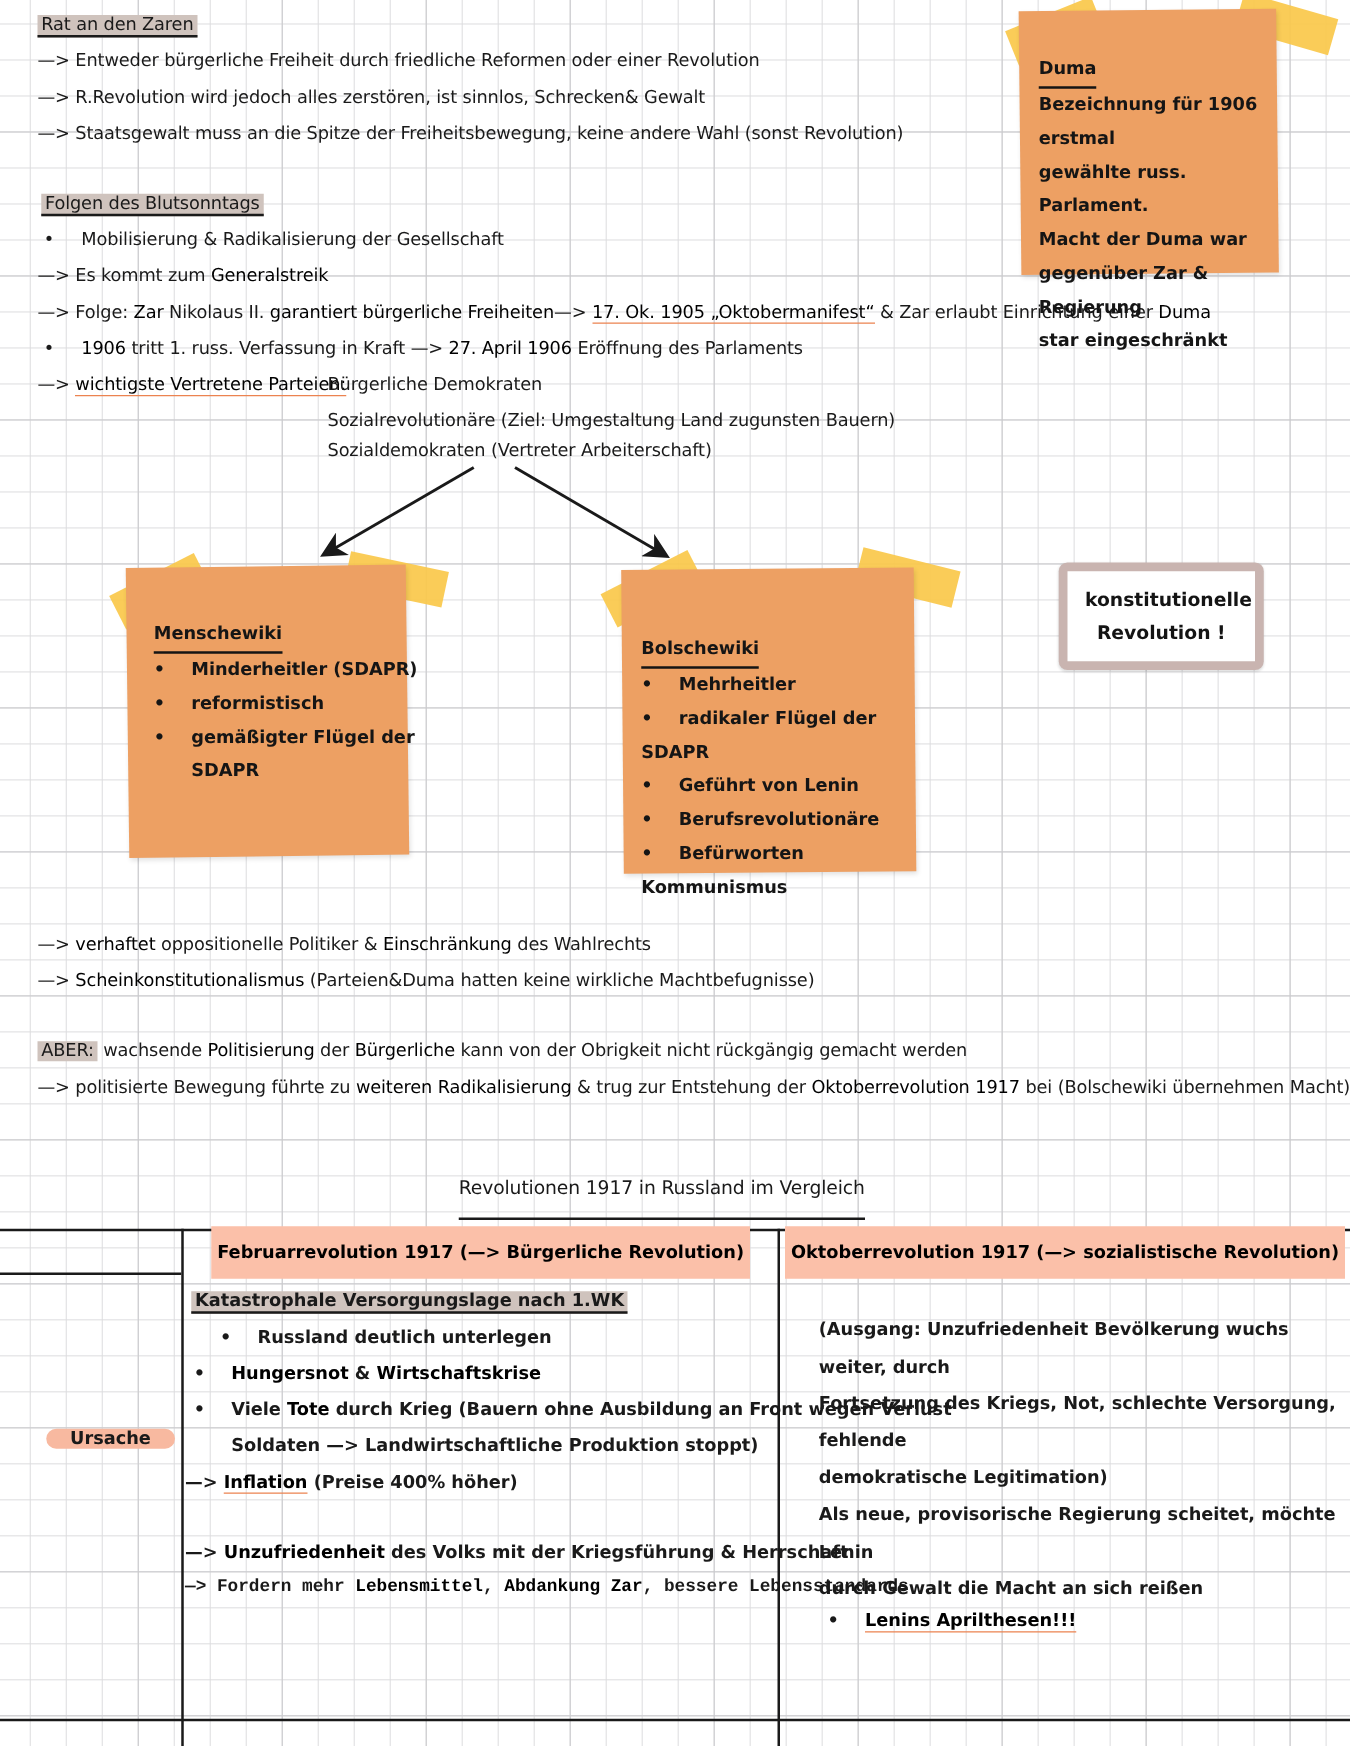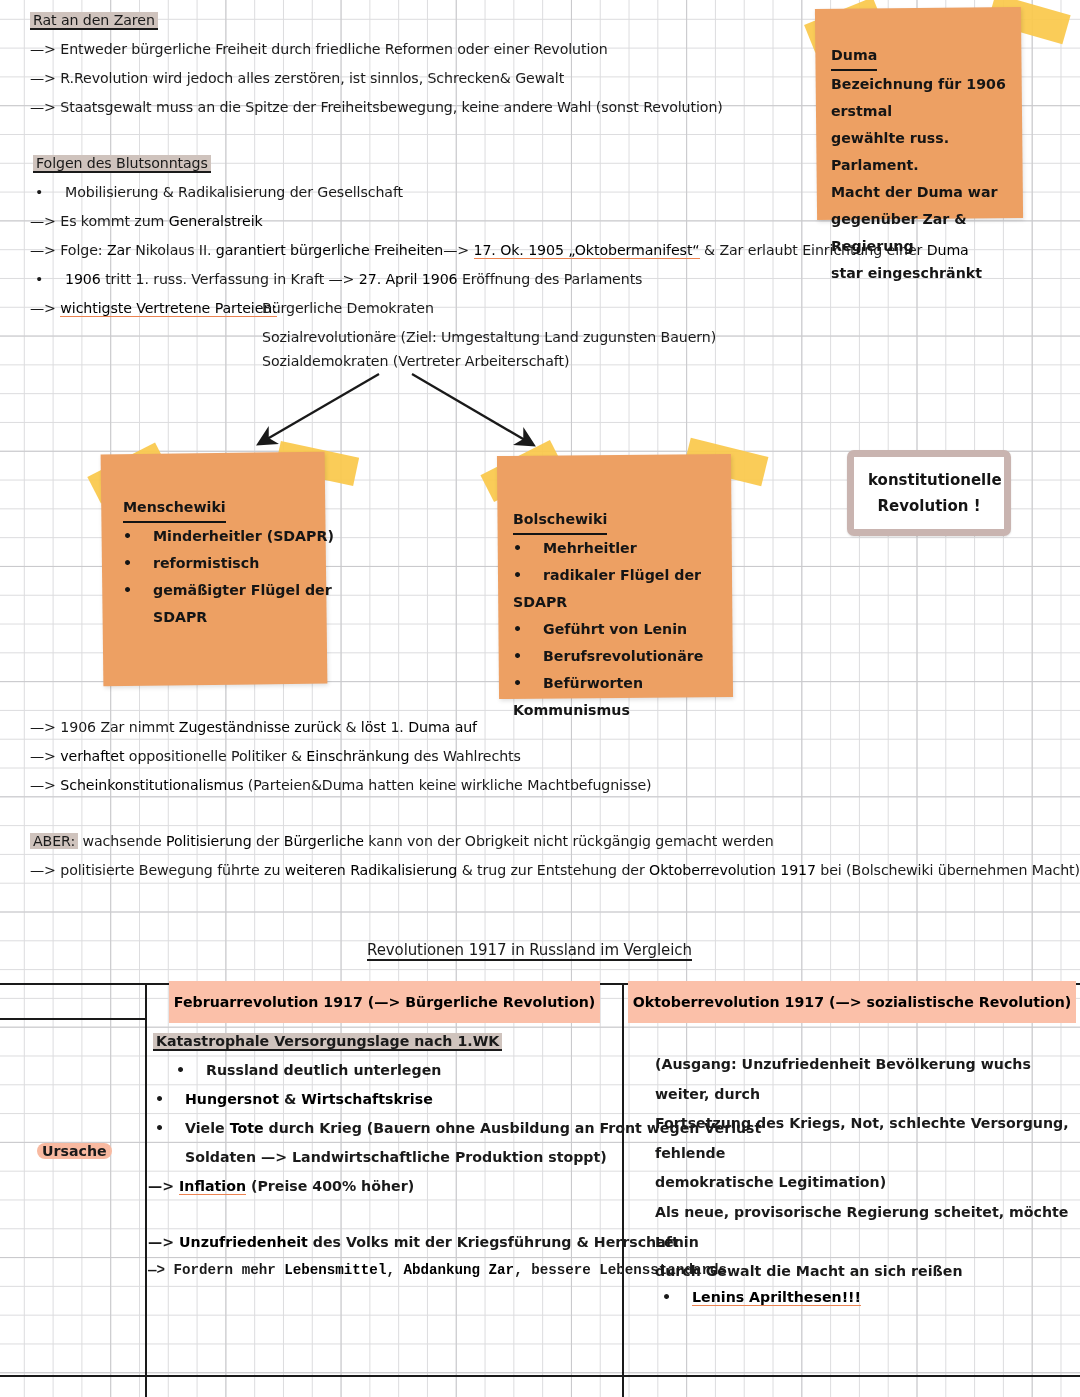--- a/index.html
+++ b/index.html
@@ -37,28 +37,28 @@
     letter-spacing:-0.1px;
   }
   .or { color:#000000; }
   .hl {
     background:#cfc3bd;
     padding:0 3px;
     border-bottom:2.5px solid #1a1a1a;
   }
   .hl-pink {
     background:#f8b9a0;
-    padding:0 5px;
+    padding:0 19px;
     border-radius:9px;
   }
   .hl-pink-hdr {
     background:#fbc0a9;
     padding:13px 5px;
   }
-  .uline { border-bottom:2px solid #1a1a1a; padding-bottom:0px; }
+  .uline { border-bottom:2px solid #1a1a1a; padding-bottom:15px; }
   .uline-or { border-bottom:1.6px solid #ec8350; }
 
   
   .note {
     position:absolute;
     background:#eda063;
     box-shadow:1px 2px 4px rgba(0,0,0,0.12);
   }
   .tape {
     position:absolute;
@@ -202,23 +202,20 @@
     </div>
   </div>
 
   <div class="frame" style="left:847px; top:450px; width:150px;">
     <div class="frame-in">
       <span>konstitutionelle</span><br>
       <span>Revolution !</span>
     </div>
   </div>
 
-  <div class="ln" style="left:30px; top:719px;">
-    <span>—&gt; 1906 Zar nimmt </span><span class="or">Zugeständnisse zurück</span><span> &amp; </span><span class="or">löst</span><span> 1. </span><span class="or">Duma auf</span>
-  </div>
   <div class="ln" style="left:30px; top:748px;">
     <span>—&gt; </span><span class="or">verhaftet</span><span> oppositionelle Politiker &amp; </span><span class="or">Einschränkung</span><span> des Wahlrechts</span>
   </div>
   <div class="ln" style="left:30px; top:777px;">
     <span>—&gt; </span><span class="or">Scheinkonstitutionalismus</span><span> (Parteien&amp;Duma hatten keine wirkliche Machtbefugnisse)</span>
   </div>
 
   <div class="ln" style="left:30px; top:833px;">
     <span class="hl" style="border-bottom:none;">ABER:</span><span> wachsende </span><span class="or">Politisierung</span><span> der </span><span class="or">Bürgerliche</span><span> kann von der Obrigkeit nicht rückgängig gemacht werden</span>
   </div>

